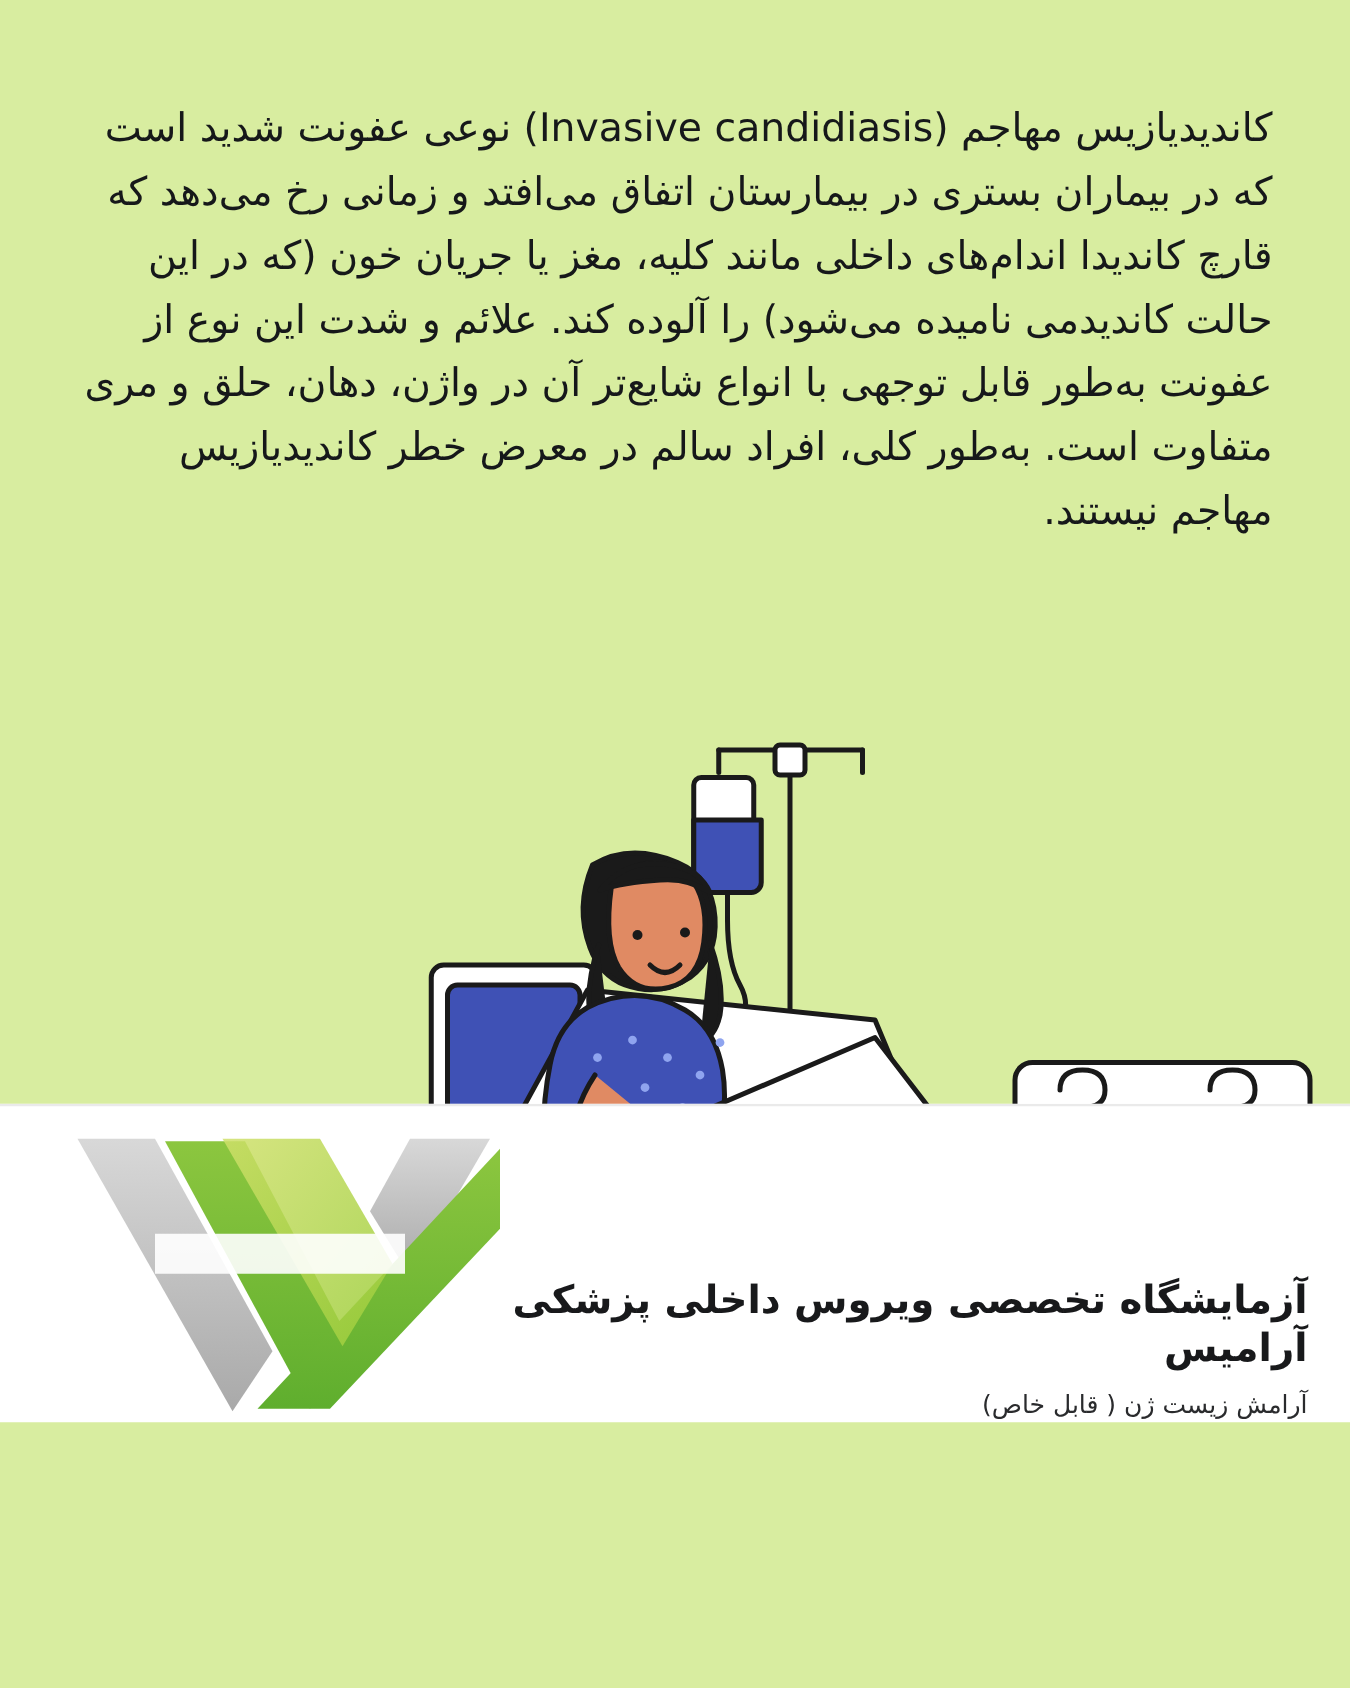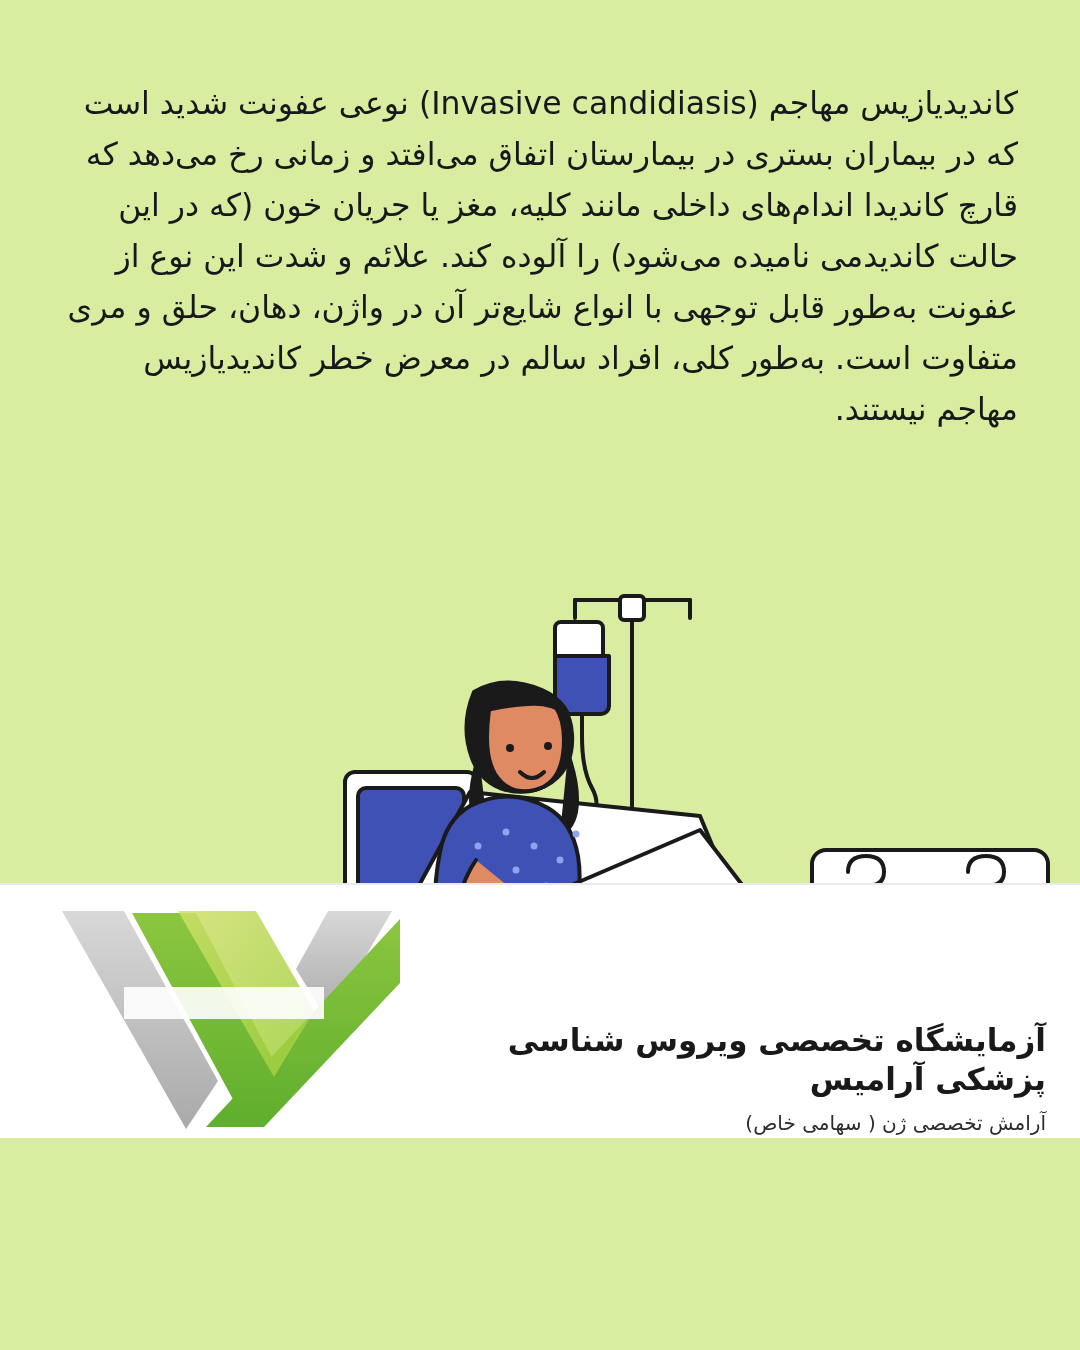--- a/index.html
+++ b/index.html
@@ -249,18 +249,18 @@
       <path d="M104 22 L168 22 L252 182 L220 236 Z" fill="url(#gGreen)"></path>
 
       <path d="M372 28 L372 92 L236 236 L178 236 Z" fill="url(#gGreen)"></path>
 
       <path d="M150 20 L228 20 L286 120 L246 186 Z" fill="url(#gLight)" opacity="0.85"></path>
 
       <path d="M96 96 L296 96 L296 128 L96 128 Z" fill="#ffffff" opacity="0.9"></path>
     </svg>
 
     <div class="footer-texts">
-      <div class="footer-title">آزمایشگاه تخصصی ویروس شناسی پزشکی آرامیس</div>
-      <div class="footer-sub">آرامش تخصصی ژن ( سهامی خاص)</div>
+      <div class="footer-title">آزمایشگاه تخصصی ویروس داخلی پزشکی آرامیس</div>
+      <div class="footer-sub">آرامش زیست ژن ( قابل خاص)</div>
     </div>
   </div>
 
 </div>
 
 </body></html>

